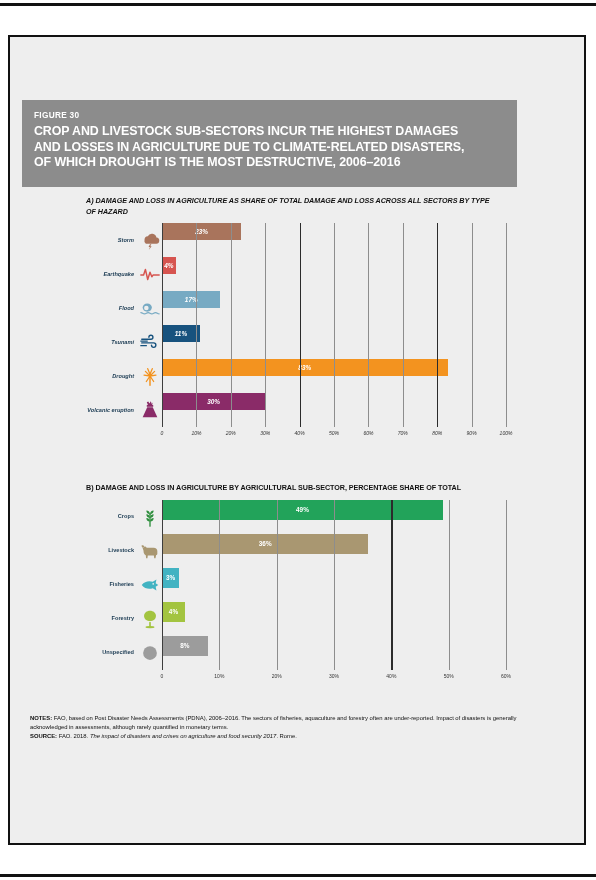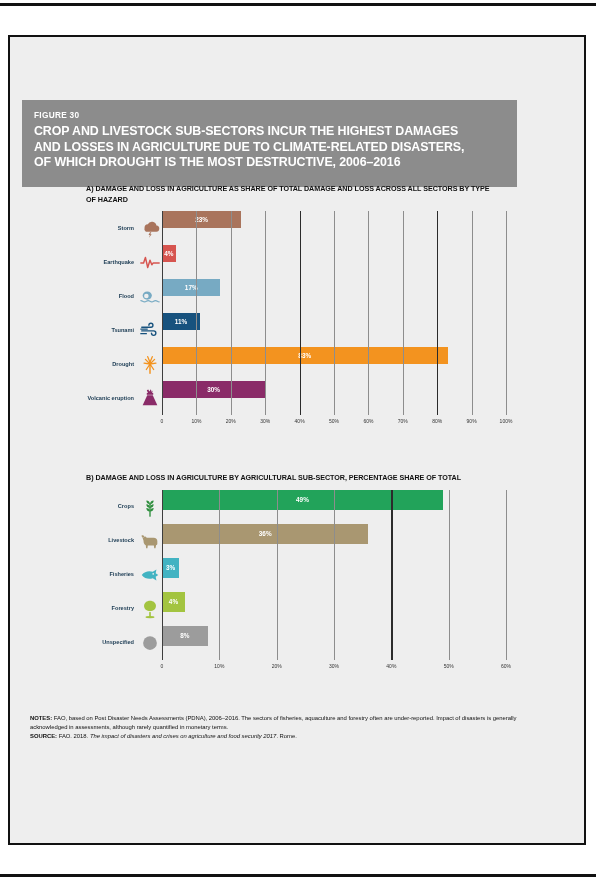--- a/index.html
+++ b/index.html
@@ -65,22 +65,22 @@
     font-size: 13.2px;
     font-weight: bold;
     line-height: 1.18;
     letter-spacing: -0.1px;
     transform: scaleX(0.94);
     transform-origin: left center;
   }
 
   
   .chart-block { position: absolute; }
-  #chart-a { left: 86px; top: 184px; width: 420px; }
-  #chart-b { left: 86px; top: 473px; width: 420px; }
+  #chart-a { left: 86px; top: 196px; width: 420px; font-style: italic; }
+  #chart-b { left: 86px; top: 483px; width: 420px; }
 
   .chart-subtitle {
     font-size: 7.4px;
     font-weight: bold;
     color: #111111;
     line-height: 1.45;
     letter-spacing: -0.05px;
     transform: scaleX(0.97);
     transform-origin: left center;
     margin-bottom: 6px;

